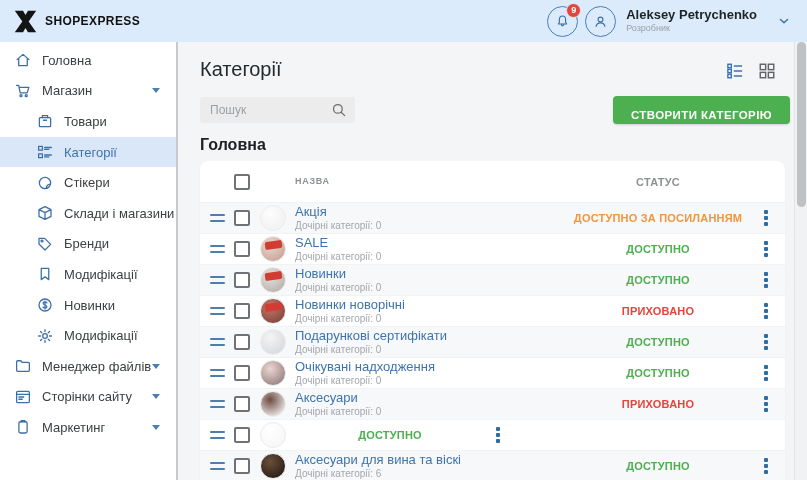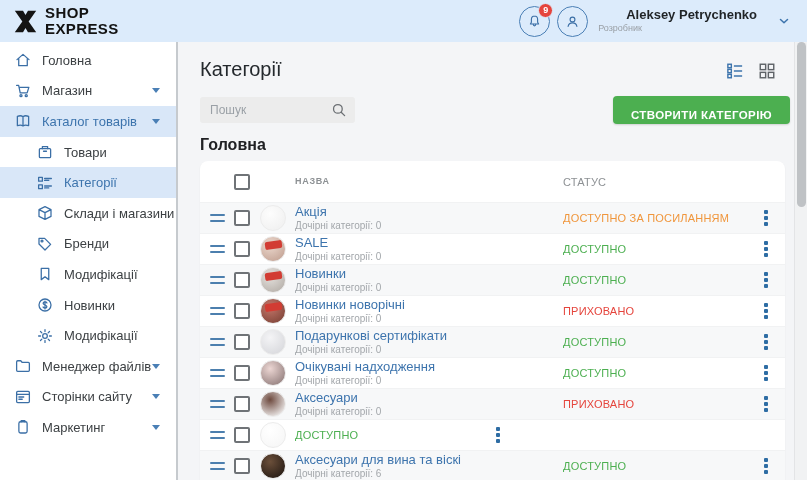--- a/index.html
+++ b/index.html
@@ -4,29 +4,29 @@
 <style>
   * { margin:0; padding:0; box-sizing:border-box; }
   html,body { width:807px; height:480px; }
   body { font-family:"Liberation Sans","DejaVu Sans",sans-serif; }
   .app { position:relative; width:807px; height:480px; overflow:hidden; background:#f4f5f7; }
 
   
   .top-header { position:absolute; left:0; top:0; width:807px; height:42px; background:#dcebfb;
     display:flex; align-items:center; justify-content:space-between; padding:0 16px 0 12px; z-index:5; }
   .logo { display:flex; align-items:center; gap:6px; }
-  .logo-text { display:flex; flex-direction:column; font-size:15px; font-weight:700; letter-spacing:.4px; color:#121212; line-height:1.08; }
+  .logo-text { display:flex; flex-direction:row; font-size:12px; font-weight:700; letter-spacing:.4px; color:#121212; line-height:1.08; }
   .header-right { display:flex; align-items:center; }
   .icon-circle { position:relative; width:31px; height:31px; border:1.6px solid #4a7fb5; border-radius:50%;
     display:flex; align-items:center; justify-content:center; margin-left:7px; cursor:pointer; }
   .badge { position:absolute; top:-4px; right:-4px; min-width:15px; height:15px; border-radius:8px;
     background:var(--red,#e53935); color:#fff; font-size:9px; font-weight:700; display:flex; align-items:center; justify-content:center;
     border:1.5px solid #dcebfb; }
   .user-info { margin-left:10px; line-height:1.15; }
-  .user-name { font-size:13px; font-weight:700; color:#1f2326;margin-left:28px; }
+  .user-name { font-size:13px; font-weight:700; color:#1f2326; }
   .user-role { font-size:9px; color:#9aa0a6; }
   .user-chevron { margin-left:20px; cursor:pointer; display:flex; }
 
   
   .sidebar { position:absolute; left:0; top:42px; bottom:0; width:178px; background:#ffffff;
     border-right:2px solid #c6cace; overflow:hidden; z-index:4; padding-top:3px; }
   .side-item { height:30.6px; display:flex; align-items:center; cursor:pointer; }
   .side-item .s-icon { width:18px; height:18px; margin-left:14px; display:flex; }
   .side-item.sub .s-icon { margin-left:36px; }
   .side-item .s-label { margin-left:10px; font-size:13px; color:#3c4043; flex:1; white-space:nowrap; }
@@ -60,21 +60,21 @@
   .t-header { height:41px; }
   .col-handle { width:16px; display:flex; flex-direction:column; gap:4px; margin-right:8px; cursor:grab; }
   .col-handle i { display:block; height:2.2px; width:15px; background:#4c7fae; border-radius:1px; }
   .cbx { width:16px; height:16px; border:2px solid #6f7377; border-radius:2px; background:#fff; margin-right:10px; flex:none; cursor:pointer; }
   .avatar { width:26px; height:26px; border-radius:50%; flex:none; margin-right:9px; border:1px solid #ececec; position:relative; overflow:hidden; }
   .mini-badge { position:absolute; left:4px; top:4px; width:17px; height:8px; background:#d23c33; border-radius:2px; transform:rotate(-8deg); }
   .name-block { flex:1; display:flex; flex-direction:column; line-height:1.15; overflow:hidden; }
   .cat-name { font-size:13px; color:var(--blue,#3d74ad); text-decoration:none; cursor:pointer; white-space:nowrap; }
   .cat-sub { font-size:10px; color:#a3a7ab; }
   .col-head { font-size:9px; font-weight:700; letter-spacing:.7px; color:#8d9194; }
-  .status { width:190px; font-size:11px; font-weight:400; letter-spacing:.2px; flex:none; }
+  .status { width:190px; text-align:center; font-size:11px; font-weight:700; letter-spacing:.2px; flex:none; }
   .st-green { color:var(--green,#4caf50); }
   .st-red { color:var(--red,#e53935); }
   .st-orange { color:var(--orange,#f0963c); }
   .dots { width:26px; flex:none; display:flex; flex-direction:column; align-items:center; gap:2.5px; cursor:pointer; }
   .dots i { width:3.5px; height:3.5px; background:#2e6da4; border-radius:1px; }
   #rows .t-row { border-top:1px solid #f1f2f3; }
   #rows .t-row:nth-child(odd) { background:#f7f8f9; }
   .ph { visibility:hidden; }
 
   
@@ -142,47 +142,47 @@
           <span class="s-icon">
             <svg fill="none" stroke="#3b6fa6" stroke-width="1.7" stroke-linecap="round" stroke-linejoin="round" width="18" height="18" viewBox="0 0 24 24">
               <path d="M3.5 4.5 H6.2 L8.3 14.5 H17.5 L19.8 7.2 H7"></path>
               <circle cx="9.3" cy="18.2" r="1.4"></circle>
               <circle cx="16.3" cy="18.2" r="1.4"></circle>
             </svg>
           </span>
           <span class="s-label">Магазин</span>
           <span class="chev"></span>
         </div>
-        <div class="side-item top active">
-          <span class="s-icon">
-            <svg fill="none" stroke="#3b6fa6" stroke-width="1.7" stroke-linecap="round" stroke-linejoin="round" width="18" height="18" viewBox="0 0 24 24">
-              <path d="M12 6.2 C10.2 4.8 7.2 4.8 4.5 5.8 V18.2 C7.2 17.2 10.2 17.2 12 18.6 C13.8 17.2 16.8 17.2 19.5 18.2 V5.8 C16.8 4.8 13.8 4.8 12 6.2 V18.6"></path>
-            </svg>
-          </span>
-          <span class="s-label">Каталог товарів</span>
-          <span class="chev"></span>
-        </div>
         <div class="side-item sub">
           <span class="s-icon">
             <svg fill="none" stroke="#3b6fa6" stroke-width="1.7" stroke-linecap="round" stroke-linejoin="round" width="18" height="18" viewBox="0 0 24 24">
               <rect x="4.5" y="7.5" width="15" height="12" rx="1.2"></rect>
               <path d="M8.5 7.5 V4.8 H15.5 V7.5 M10 11 H14"></path>
             </svg>
           </span>
           <span class="s-label">Товари</span>
         </div>
         <div class="side-item sub active">
           <span class="s-icon">
             <svg fill="none" stroke="#3b6fa6" stroke-width="1.7" stroke-linecap="round" stroke-linejoin="round" width="18" height="18" viewBox="0 0 24 24">
               <rect x="3.5" y="4.5" width="5" height="5"></rect>
               <rect x="3.5" y="14.5" width="5" height="5"></rect>
               <path d="M11.5 6 H20.5 M11.5 8.5 H17 M11.5 16 H20.5 M11.5 18.5 H17"></path>
             </svg>
           </span>
           <span class="s-label">Категорії</span>
+        </div>
+        <div class="side-item sub">
+          <span class="s-icon">
+            <svg fill="none" stroke="#3b6fa6" stroke-width="1.7" stroke-linecap="round" stroke-linejoin="round" width="18" height="18" viewBox="0 0 24 24">
+              <circle cx="12" cy="12" r="7.5"></circle>
+              <path d="M13.5 19 C14 15.5 16 13.8 19.3 13.5"></path>
+            </svg>
+          </span>
+          <span class="s-label">Стікери</span>
         </div>
         <div class="side-item sub">
           <span class="s-icon">
             <svg fill="none" stroke="#3b6fa6" stroke-width="1.7" stroke-linecap="round" stroke-linejoin="round" width="18" height="18" viewBox="0 0 24 24">
               <path d="M12 3.5 L20 7.5 V16.5 L12 20.5 L4 16.5 V7.5 Z M4 7.5 L12 11.5 L20 7.5 M12 11.5 V20.5"></path>
             </svg>
           </span>
           <span class="s-label">Склади і магазини</span>
         </div>
         <div class="side-item sub">

